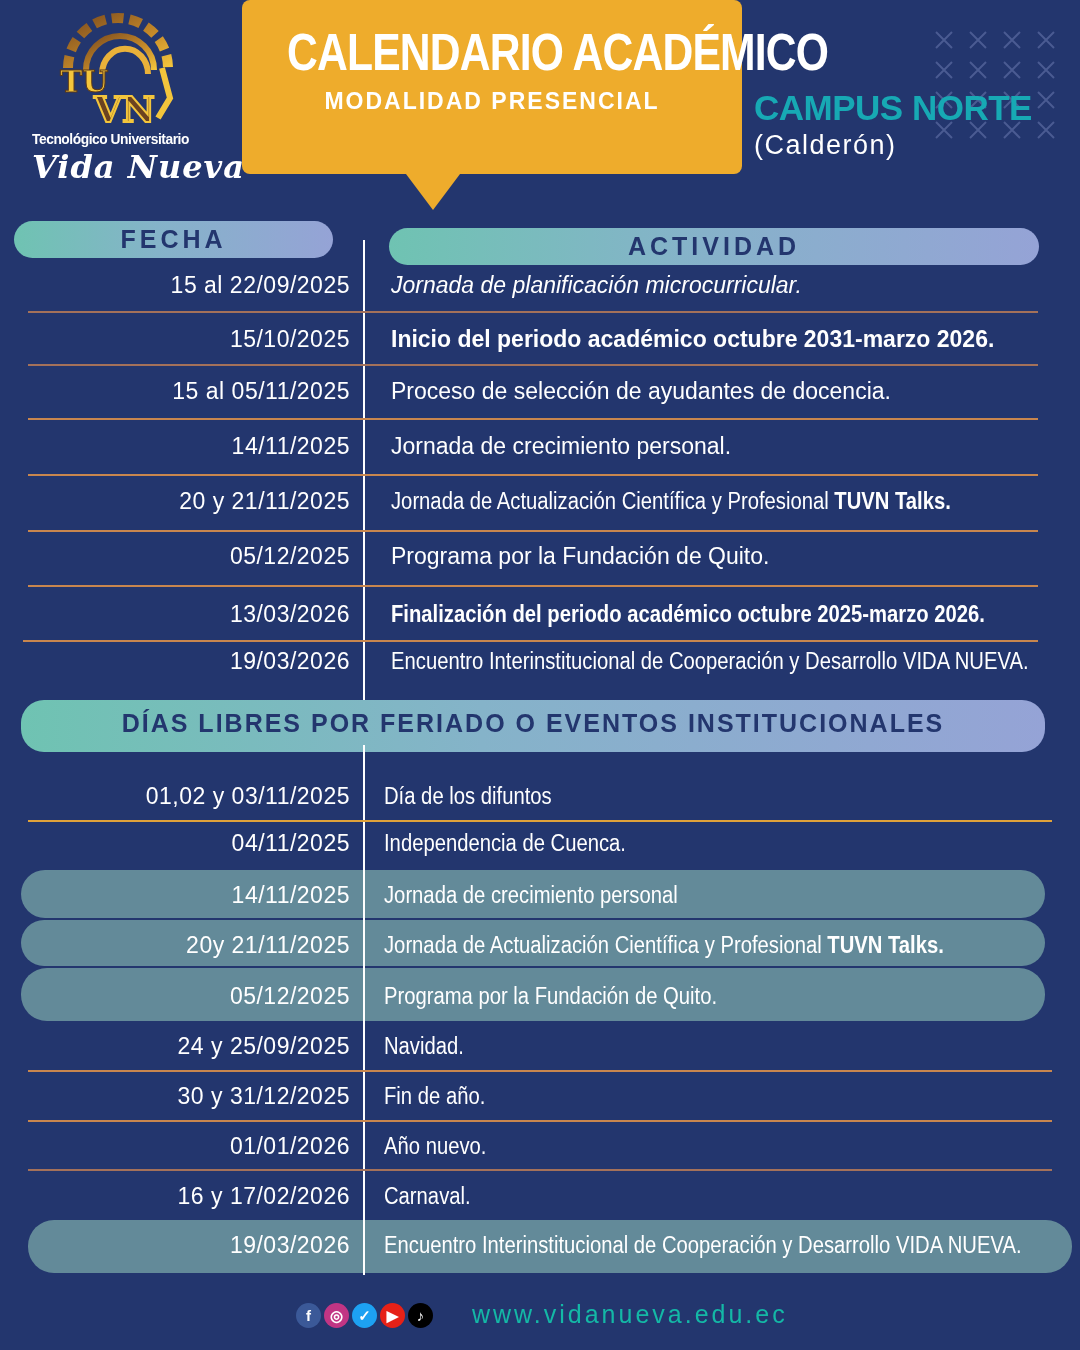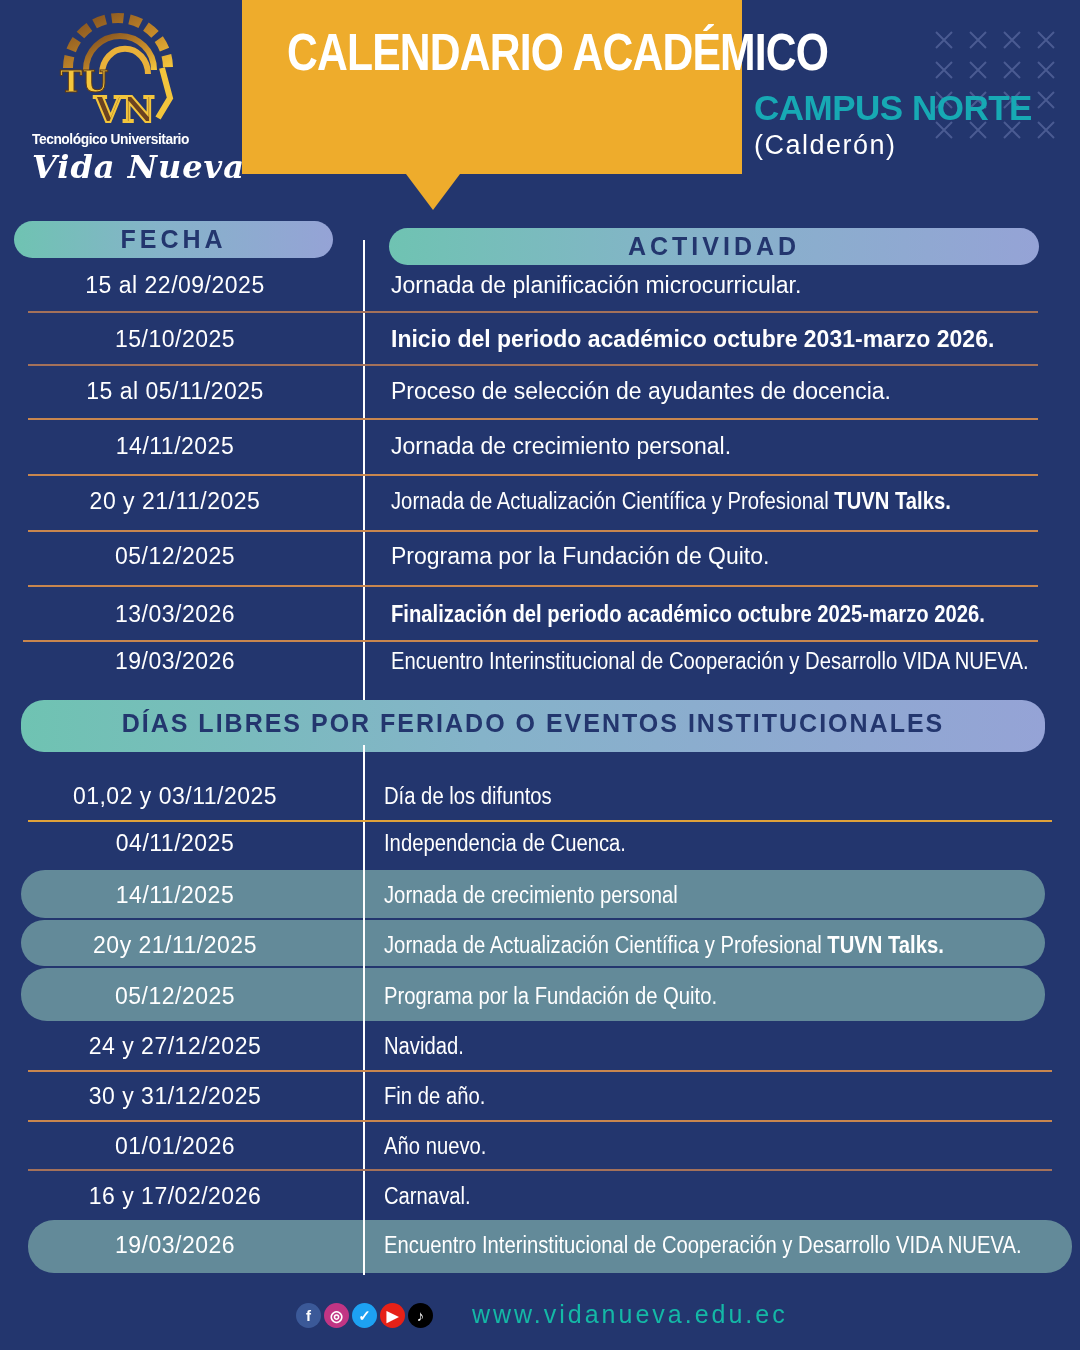--- a/index.html
+++ b/index.html
@@ -6,21 +6,21 @@
   html, body { width: 1080px; height: 1350px; background: #23366e; overflow: hidden; }
   body { position: relative; font-family: "Liberation Sans", sans-serif; color: #ffffff; }
 
   
   .logo { position: absolute; left: 28px; top: 8px; width: 190px; height: 175px; }
   .logo svg { position: absolute; left: 30px; top: 0; }
   .logo-sub { position: absolute; left: 4px; top: 122px; font-size: 15px; font-weight: bold; white-space: nowrap; letter-spacing: -0.5px; transform: scaleX(0.92); transform-origin: left; }
   .logo-name { position: absolute; left: 4px; top: 140px; font-size: 32px; font-weight: bold; font-style: italic; white-space: nowrap; letter-spacing: 1px; font-family: "DejaVu Serif", serif; }
 
   
-  .banner { position: absolute; left: 242px; top: 0; width: 500px; height: 174px; background: #eeac2c; }
+  .banner { position: absolute; left: 242px; top: 0; width: 500px; height: 174px; background: #eeac2c; border-radius: 8px; }
   .banner-tip { position: absolute; left: 406px; top: 174px; width: 0; height: 0;
     border-left: 27px solid transparent; border-right: 27px solid transparent; border-top: 36px solid #eeac2c; }
   .banner-title { position: absolute; left: 0; width: 100%; top: 22px; text-align: center;
     font-size: 52px; font-weight: bold; color: #fff; letter-spacing: -1px; transform: scaleX(0.82); transform-origin: center; white-space: nowrap; }
   .banner-mod { position: absolute; left: 0; width: 100%; top: 88px; text-align: center; font-size: 23px; font-weight: bold; color: #fff; letter-spacing: 2px; }
   .banner-period { position: absolute; left: 0; width: 100%; top: 122px; text-align: center; font-size: 24px; color: #23366e; letter-spacing: 0.5px; }
 
   
   .xpattern { position: absolute; left: 930px; top: 28px; width: 130px; height: 120px; }
   .campus { position: absolute; left: 754px; top: 88px; font-size: 35px; font-weight: bold; color: #17a9b4; white-space: nowrap; letter-spacing: -0.5px; text-align: center; }
@@ -32,21 +32,21 @@
     color: #23366e; font-weight: bold; text-align: center; letter-spacing: 4px; font-size: 25px; line-height: 37px; }
   .pill-fecha { left: 14px; top: 221px; width: 319px; }
   .pill-act { left: 389px; top: 228px; width: 650px; }
   .pill-dias { left: 21px; top: 700px; width: 1024px; height: 52px; border-radius: 23px; line-height: 46px; font-size: 25px; letter-spacing: 2px; }
 
   
   .vline { position: absolute; width: 2px; background: #ffffff; left: 363px; }
 
   
   .row { position: absolute; left: 0; width: 1080px; }
-  .row .date { position: absolute; left: 0; width: 350px; text-align: center; font-size: 23px; letter-spacing: 0.5px; white-space: nowrap; }
+  .row .date { position: absolute; left: 0; width: 350px; text-align: right; font-size: 23px; letter-spacing: 0.5px; white-space: nowrap; }
   .row .act { position: absolute; white-space: nowrap; font-size: 23px; }
   .row .act.narrow { transform: scaleX(0.88); transform-origin: left; }
   .row .act b { font-weight: bold; }
   .hr { position: absolute; height: 2px; }
 
   .hl { position: absolute; background: #638a99; border-radius: 26px; }
 
   
   .footer-icons { position: absolute; left: 296px; top: 1303px; height: 26px; display: flex; gap: 3px; }
   .sicon { width: 25px; height: 25px; border-radius: 50%; display: flex; align-items: center; justify-content: center; color: #fff; font-weight: bold; font-size: 15px; }
@@ -70,20 +70,21 @@
     <path d="M104 60 L112 90 L100 110" fill="none" stroke="#f3c53c" stroke-width="6"></path>
     <text x="2" y="84" font-family="DejaVu Serif, serif" font-weight="bold" font-size="30" fill="#f3c53c" stroke="#5c3a18" stroke-width="1">TU</text>
     <text x="36" y="114" font-family="DejaVu Serif, serif" font-weight="bold" font-size="36" fill="#6b4220" stroke="#f3c53c" stroke-width="2">VN</text>
   </svg>
   <div class="logo-sub">Tecnológico Universitario</div>
   <div class="logo-name">Vida Nueva</div>
 </div>
 
 <div class="banner">
   <div class="banner-title">CALENDARIO ACADÉMICO</div>
+  <div class="banner-mod">MODALIDAD PRESENCIAL</div>
 </div>
 <div class="banner-tip"></div>
 
 <svg class="xpattern" viewBox="0 0 130 120">
   <g stroke="#4a5b92" stroke-width="2" fill="none">
     <path d="M6 4 l16 16 M22 4 l-16 16"></path>
       <path d="M40 4 l16 16 M56 4 l-16 16"></path>
       <path d="M74 4 l16 16 M90 4 l-16 16"></path>
       <path d="M108 4 l16 16 M124 4 l-16 16"></path>
     <path d="M6 34 l16 16 M22 34 l-16 16"></path>
@@ -105,21 +106,21 @@
 <div class="campus-sub">(Calderón)</div>
 
 <div class="pill pill-fecha">FECHA</div>
 <div class="pill pill-act">ACTIVIDAD</div>
 
 <div class="vline" style="top:240px;height:460px;"></div>
 
 <div id="activities">
     <div class="row" style="top: 272px;">
       <div class="date">15 al 22/09/2025</div>
-      <div class="act" style="left: 391px;"><span>Jornada de planificación microcurricular.</span></div>
+      <div class="act" style="left: 391px; font-style: italic;"><span>Jornada de planificación microcurricular.</span></div>
     </div>
     <div class="row" style="top: 326px;">
       <div class="date">15/10/2025</div>
       <div class="act" style="left: 391px;"><span></span><b>Inicio del periodo académico octubre 2031-marzo 2026.</b></div>
     </div>
     <div class="row" style="top: 378px;">
       <div class="date">15 al 05/11/2025</div>
       <div class="act" style="left: 391px;"><span>Proceso de selección de ayudantes de docencia.</span></div>
     </div>
     <div class="row" style="top: 433px;">
@@ -175,21 +176,21 @@
     </div>
     <div class="row" style="top: 932px;">
       <div class="date">20y 21/11/2025</div>
       <div class="act narrow" style="left: 384px;"><span>Jornada de Actualización Científica y Profesional </span><b>TUVN Talks.</b></div>
     </div>
     <div class="row" style="top: 983px;">
       <div class="date">05/12/2025</div>
       <div class="act narrow" style="left: 384px;"><span>Programa por la Fundación de Quito.</span></div>
     </div>
     <div class="row" style="top: 1033px;">
-      <div class="date">24 y 27/12/2025</div>
+      <div class="date">24 y 25/09/2025</div>
       <div class="act narrow" style="left: 384px;"><span>Navidad.</span></div>
     </div>
     <div class="row" style="top: 1083px;">
       <div class="date">30 y 31/12/2025</div>
       <div class="act narrow" style="left: 384px;"><span>Fin de año.</span></div>
     </div>
     <div class="row" style="top: 1133px;">
       <div class="date">01/01/2026</div>
       <div class="act narrow" style="left: 384px;"><span>Año nuevo.</span></div>
     </div>

